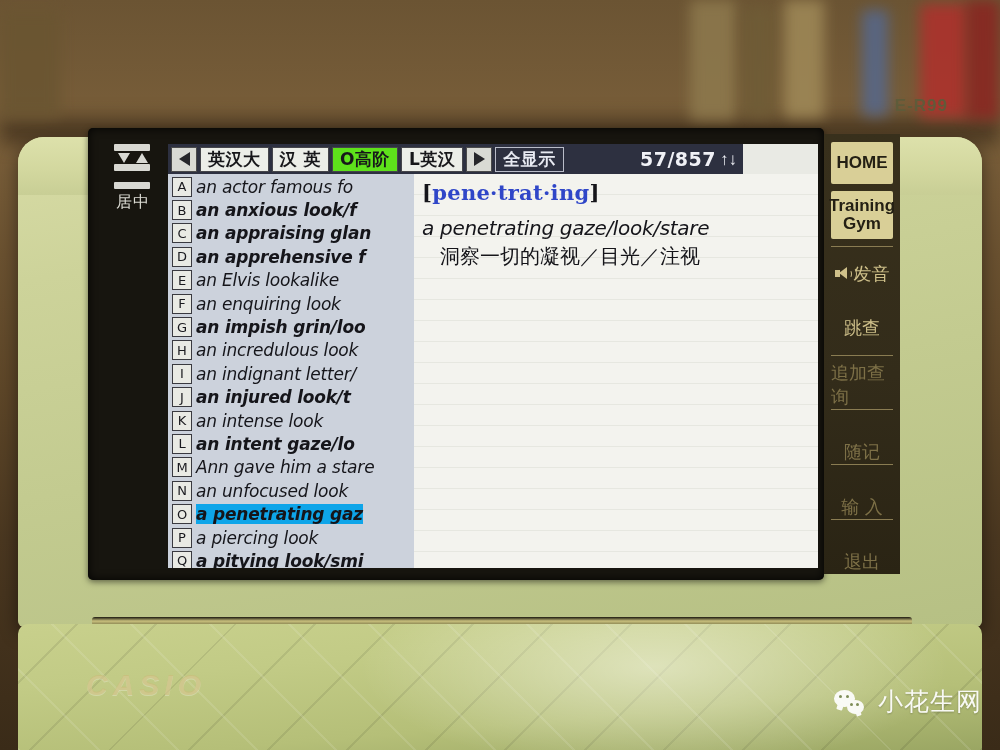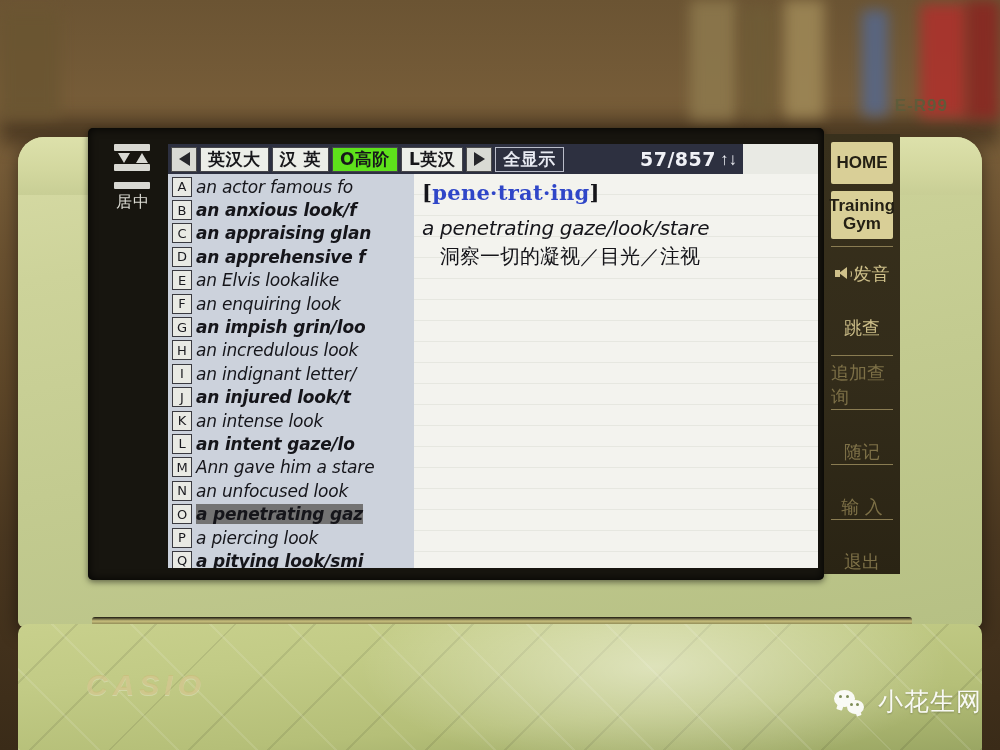--- a/index.html
+++ b/index.html
@@ -72,21 +72,21 @@
   #listpane{position:absolute;left:0;top:30px;width:246px;height:394px;
     background:#ccd2dc;padding-top:1px;box-sizing:border-box;}
   .row{height:23.4px;display:flex;align-items:center;overflow:hidden;}
   .key{width:18px;height:18px;margin:0 4px 0 4px;flex:0 0 auto;
     border:1px solid #3a3a40;background:#e9eae4;
     font-family:"DejaVu Sans",sans-serif;font-size:13px;color:#1a1a1f;
     display:flex;align-items:center;justify-content:center;line-height:1;}
   .entry{font-family:"DejaVu Sans",sans-serif;font-style:italic;font-size:17px;
     color:#15151a;white-space:nowrap;letter-spacing:-.2px;}
   .entry.bold{font-weight:700;}
-  .row.selected .entry{background:#737373;}
+  .row.selected .entry{background:#0ea5e9;}
 
   
   #defpane{position:absolute;left:246px;top:30px;width:460px;height:394px;
     background:repeating-linear-gradient(180deg,#f3f3ee 0px,#f3f3ee 20px,#e6e7e0 20px,#e6e7e0 21px);
     padding:6px 8px 0 8px;box-sizing:border-box;}
   #headword{font-family:"DejaVu Serif",serif;font-size:21px;font-weight:700;
     color:#15151a;line-height:1.25;margin-bottom:9px;letter-spacing:.3px;}
   #headword .hw{color:#2f46c8;}
   #example{font-family:"DejaVu Sans",sans-serif;font-style:italic;font-size:20px;
     color:#15151a;line-height:1.3;white-space:nowrap;letter-spacing:-.3px;}

